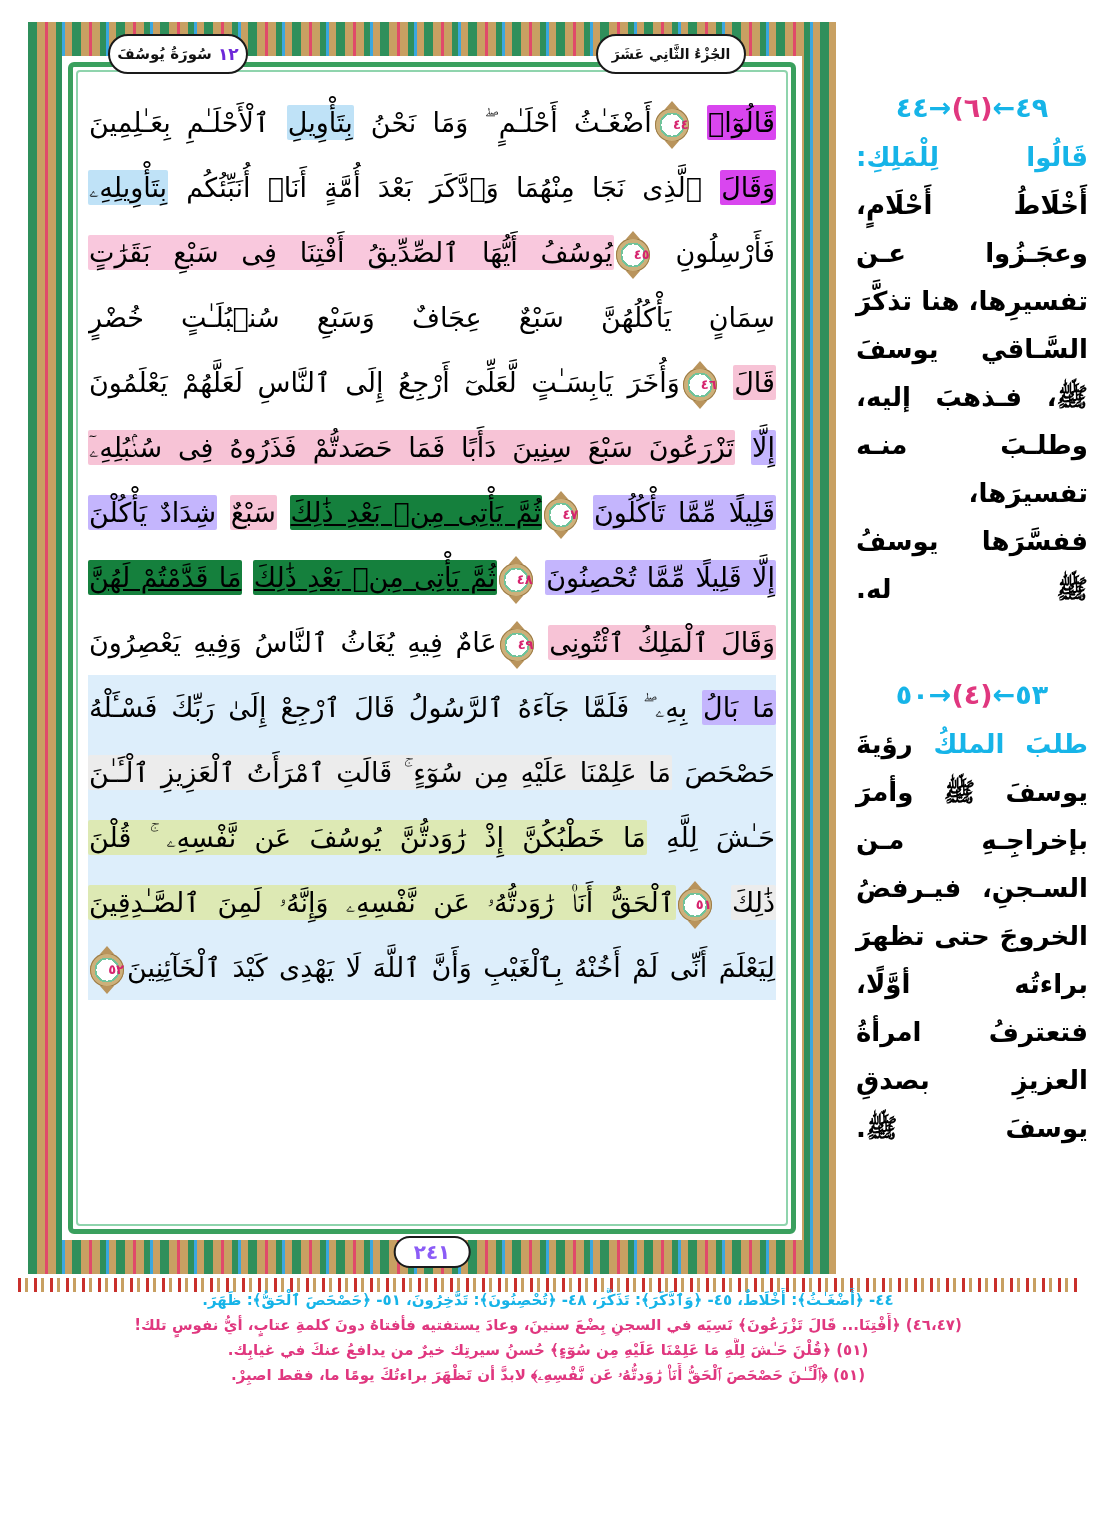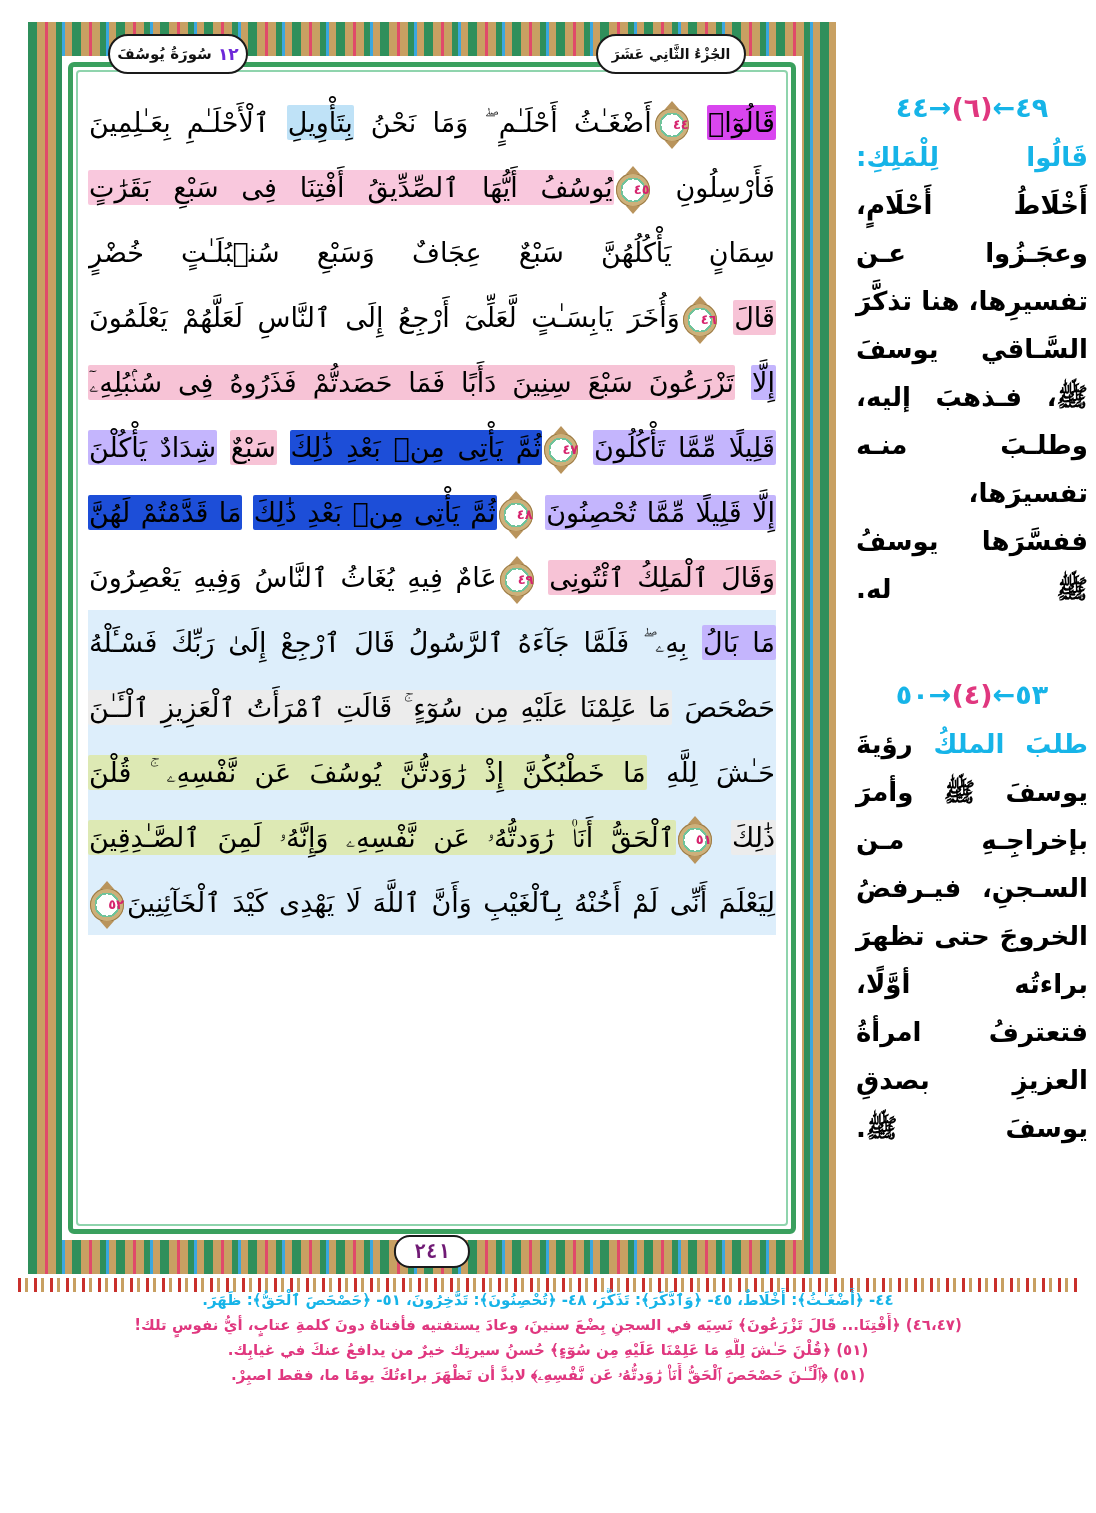--- a/index.html
+++ b/index.html
@@ -106,21 +106,21 @@
     color:#000;
     overflow:hidden;
   }
   .vline.bandblue { background:#ddeefb; }
   .vline .seg { display:inline; padding:2px 1px; border-radius:2px; }
   .hl-orange { background:#d946ef; }
   .hl-blue   { background:#bfe2f7; }
   .hl-pink   { background:#f9c8dd; }
   .hl-rose   { background:#f7c3d6; }
   .hl-yellow { background:#c4b5fd; }
-  .hl-grey   { background:#1d4ed8; }
+  .hl-grey   { background:#15803d;text-decoration:underline; }
   .hl-green  { background:#dde9b4; }
   .hl-lgrey  { background:#ececec; }
 
   
   .ayah {
     display:inline-block;
     width:34px; height:34px;
     line-height:34px;
     vertical-align:middle;
     text-align:center;
@@ -143,24 +143,23 @@
 
   
   #page-num {
     position:absolute;
     left:50%; transform:translateX(-50%);
     bottom:6px;
     background:#fff;
     border:2px solid #1a1a1a;
     border-radius:16px;
     padding:2px 18px;
-    font-size:20px; font-weight:bold; color:#701a75;
+    font-size:20px; font-weight:bold; color:#8b5cf6;
     direction:rtl;
     z-index:6;
-    font-family:Liberation Mono, monospace;
   }
 
   
   #sidebar {
     position:absolute;
     right:8px; top:92px;
     width:232px;
     direction:rtl;
     text-align:justify;
     text-align-last:justify;
@@ -230,20 +229,21 @@
       <span class="num">١٢</span>
       <span>سُورَةُ يُوسُفَ</span>
     </div>
     <div id="cart-juz" class="cartouche">
       <span>الجُزْءُ الثَّانِي عَشَرَ</span>
     </div>
 
     <div id="text-surface">
       <div id="lines">
           <div class="vline" id="line-1"><span class="seg hl-orange">قَالُوٓا۟</span> <span class="ayah">٤٤</span><span class="seg ">أَضْغَـٰثُ أَحْلَـٰمٍ ۖ وَمَا نَحْنُ</span> <span class="seg hl-blue">بِتَأْوِيلِ</span> <span class="seg ">ٱلْأَحْلَـٰمِ بِعَـٰلِمِينَ</span></div>
+          <div class="vline" id="line-2"><span class="seg hl-orange">وَقَالَ</span> <span class="seg ">ٱلَّذِى نَجَا مِنْهُمَا وَٱدَّكَرَ بَعْدَ أُمَّةٍ أَنَا۠ أُنَبِّئُكُم</span> <span class="seg hl-blue">بِتَأْوِيلِهِۦ</span></div>
           <div class="vline" id="line-3"><span class="seg ">فَأَرْسِلُونِ</span> <span class="ayah">٤٥</span><span class="seg hl-pink">يُوسُفُ أَيُّهَا ٱلصِّدِّيقُ أَفْتِنَا فِى سَبْعِ بَقَرَٰتٍ</span></div>
           <div class="vline" id="line-4"><span class="seg ">سِمَانٍ يَأْكُلُهُنَّ سَبْعٌ عِجَافٌ وَسَبْعِ سُنۢبُلَـٰتٍ خُضْرٍ</span></div>
           <div class="vline" id="line-5"><span class="seg hl-rose">قَالَ</span> <span class="ayah">٤٦</span><span class="seg ">وَأُخَرَ يَابِسَـٰتٍ لَّعَلِّىٓ أَرْجِعُ إِلَى ٱلنَّاسِ لَعَلَّهُمْ يَعْلَمُونَ</span></div>
           <div class="vline" id="line-6"><span class="seg hl-yellow">إِلَّا</span> <span class="seg hl-rose">تَزْرَعُونَ سَبْعَ سِنِينَ دَأَبًا فَمَا حَصَدتُّمْ فَذَرُوهُ فِى سُنۢبُلِهِۦٓ</span></div>
           <div class="vline" id="line-7"><span class="seg hl-yellow">قَلِيلًا مِّمَّا تَأْكُلُونَ</span> <span class="ayah">٤٧</span><span class="seg hl-grey">ثُمَّ يَأْتِى مِنۢ بَعْدِ ذَٰلِكَ</span> <span class="seg hl-rose">سَبْعٌ</span> <span class="seg hl-yellow">شِدَادٌ يَأْكُلْنَ</span></div>
           <div class="vline" id="line-8"><span class="seg hl-yellow">إِلَّا قَلِيلًا مِّمَّا تُحْصِنُونَ</span> <span class="ayah">٤٨</span><span class="seg hl-grey">ثُمَّ يَأْتِى مِنۢ بَعْدِ ذَٰلِكَ</span> <span class="seg hl-grey">مَا قَدَّمْتُمْ لَهُنَّ</span></div>
           <div class="vline" id="line-9"><span class="seg hl-rose">وَقَالَ ٱلْمَلِكُ ٱئْتُونِى</span> <span class="ayah">٤٩</span><span class="seg ">عَامٌ فِيهِ يُغَاثُ ٱلنَّاسُ وَفِيهِ يَعْصِرُونَ</span></div>
           <div class="vline bandblue" id="line-10"><span class="seg hl-yellow">مَا بَالُ</span> <span class="seg ">بِهِۦ ۖ فَلَمَّا جَآءَهُ ٱلرَّسُولُ قَالَ ٱرْجِعْ إِلَىٰ رَبِّكَ فَسْـَٔلْهُ</span></div>
           <div class="vline bandblue" id="line-13"><span class="seg ">حَصْحَصَ</span> <span class="seg hl-lgrey">مَا عَلِمْنَا عَلَيْهِ مِن سُوٓءٍ ۚ قَالَتِ ٱمْرَأَتُ ٱلْعَزِيزِ ٱلْـَٔـٰنَ</span></div>
           <div class="vline bandblue" id="line-12"><span class="seg ">حَـٰشَ لِلَّهِ</span> <span class="seg hl-green">مَا خَطْبُكُنَّ إِذْ رَٰوَدتُّنَّ يُوسُفَ عَن نَّفْسِهِۦ ۚ قُلْنَ</span></div>

